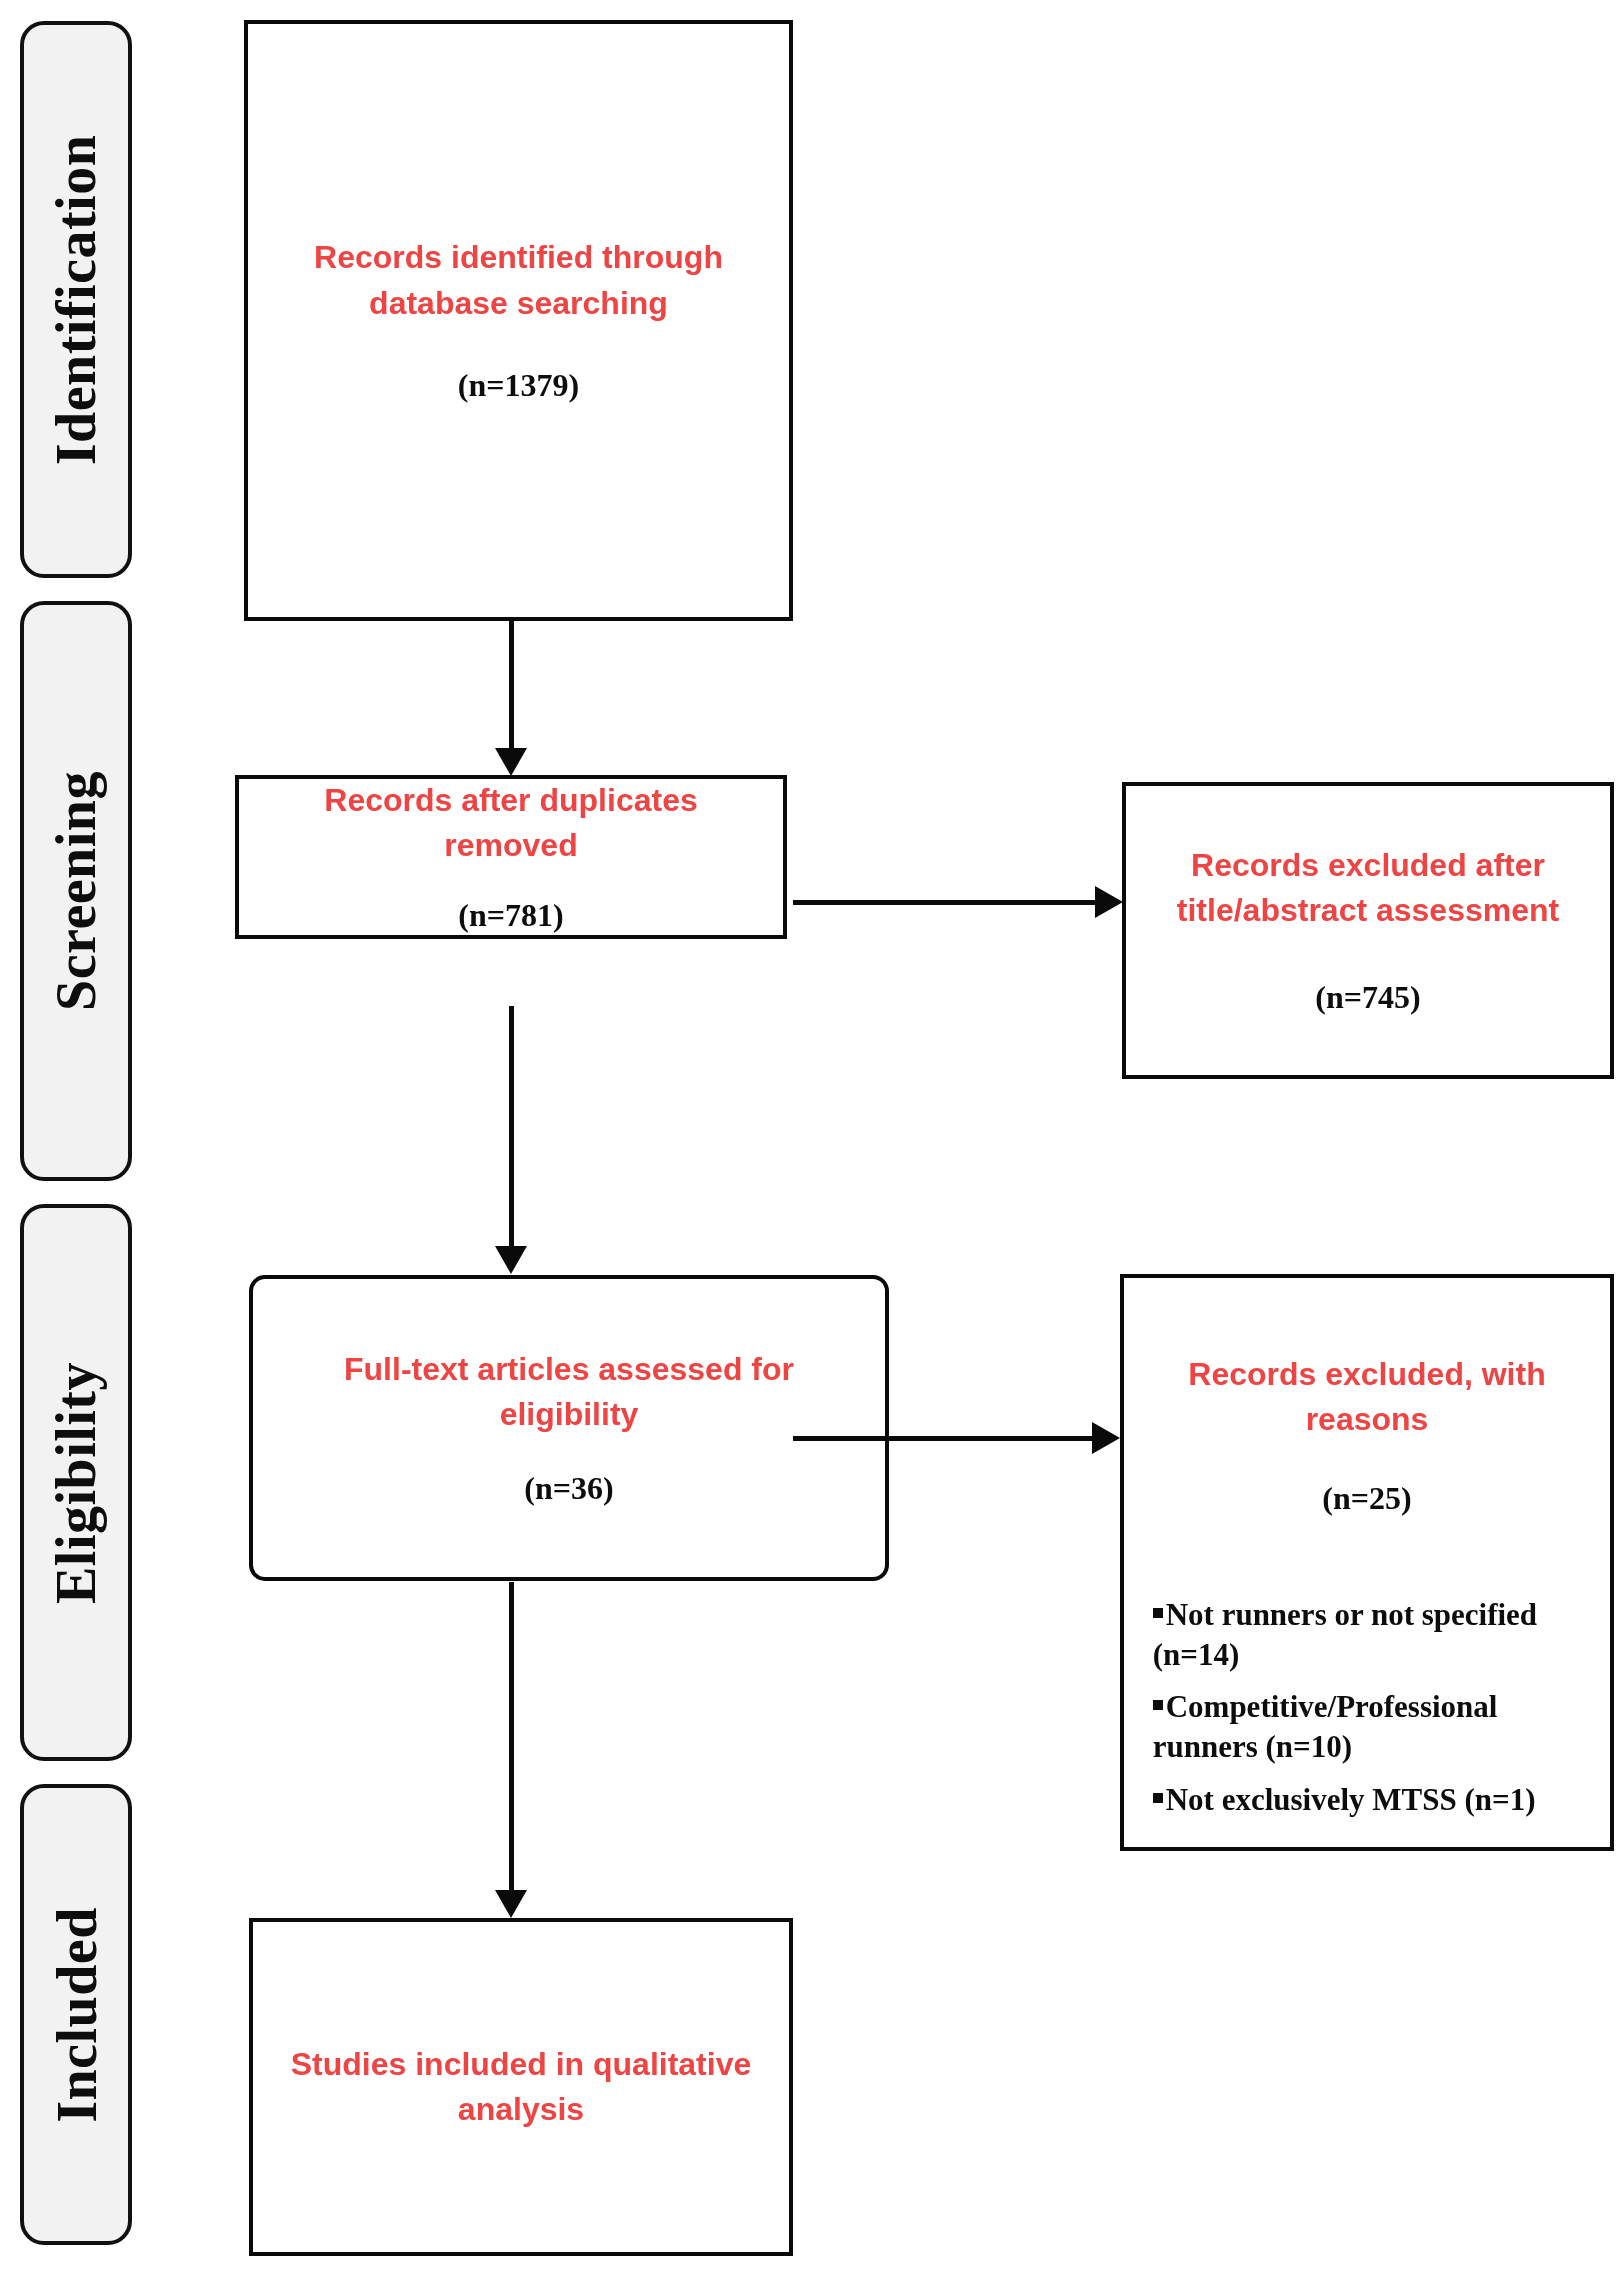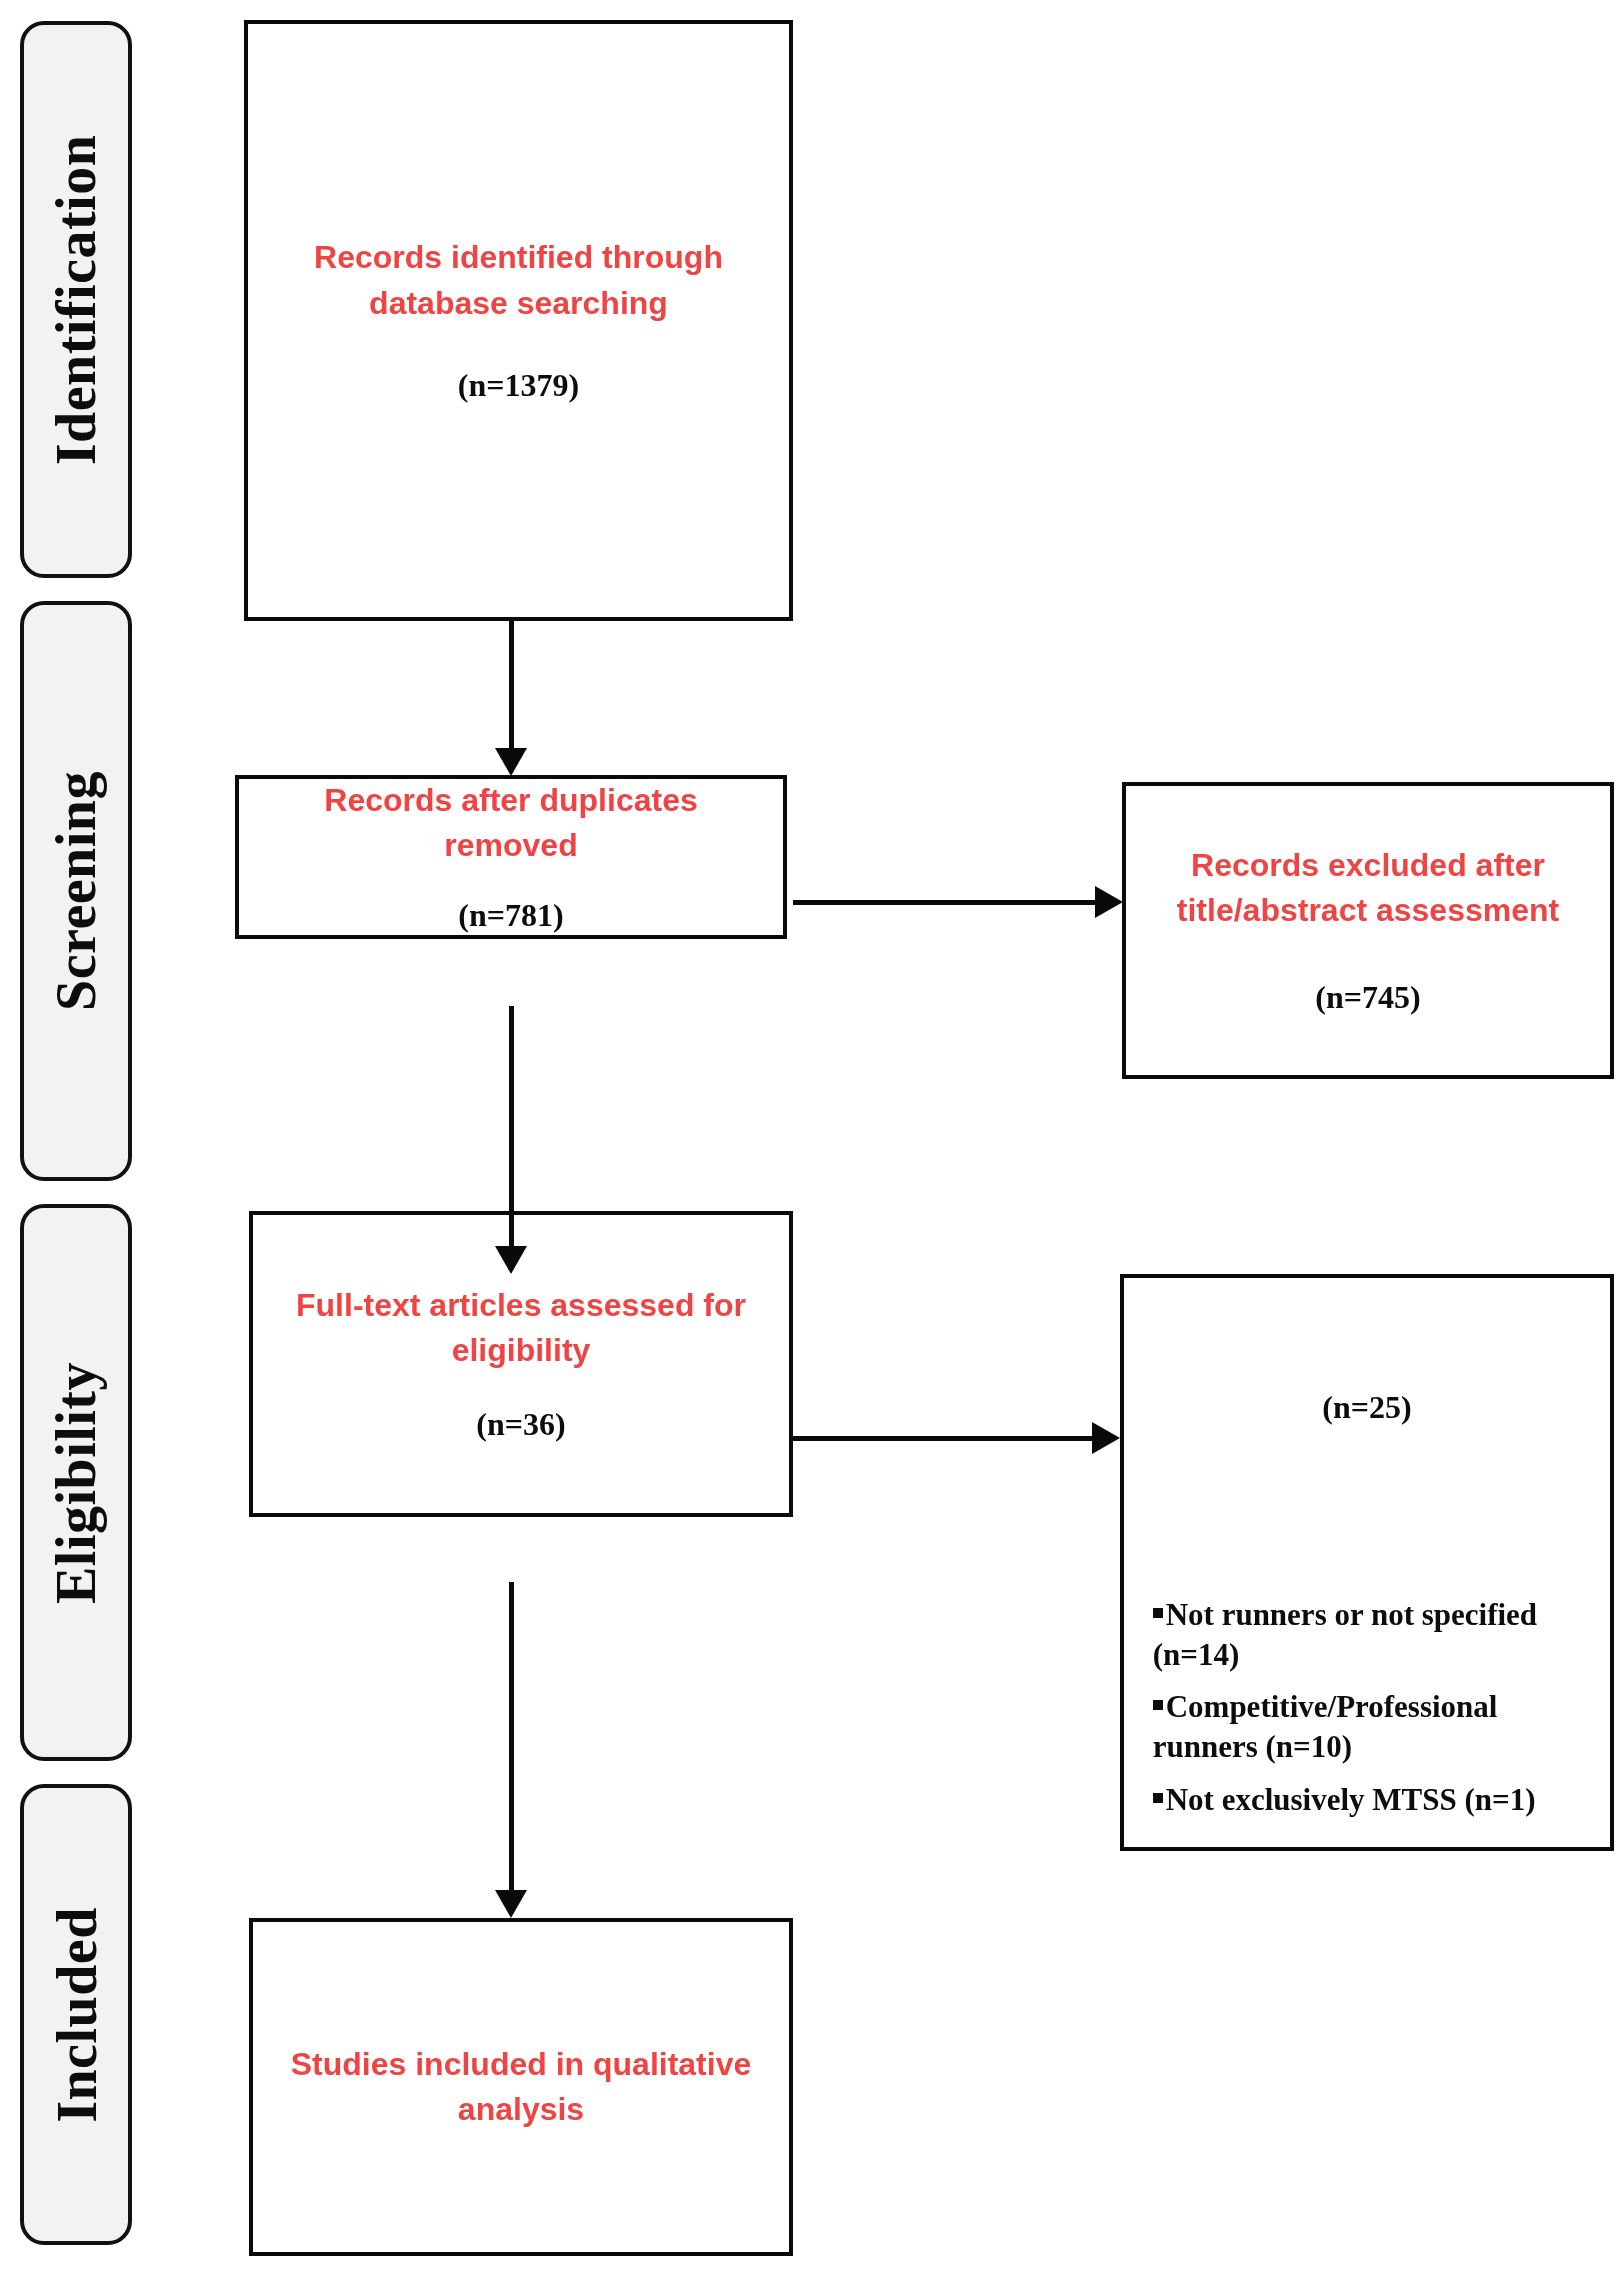--- a/index.html
+++ b/index.html
@@ -164,29 +164,30 @@
     </div>
   </div>
 
   <div class="flow-box" style="left:1122px; top:782px; width:492px; height:297px;">
     <div class="box-inner" style="padding:0 13px;">
       <div class="box-title">Records excluded after title/abstract assessment</div>
       <div class="box-count" style="margin-top:43px;">(n=745)</div>
     </div>
   </div>
 
-  <div class="flow-box" style="left:249px; top:1211px; width:544px; height:306px;">
+  <div class="flow-box" style="left:249px; top:1275px; width:640px; height:306px;border-radius:16px;">
     <div class="box-inner" style="padding:0 28px;">
       <div class="box-title">Full-text articles assessed for eligibility</div>
       <div class="box-count" style="margin-top:30px;">(n=36)</div>
     </div>
   </div>
 
   <div class="flow-box" style="left:1120px; top:1274px; width:494px; height:577px; justify-content:flex-start;">
     <div class="box-inner" style="padding:74px 33px 0 33px;">
+      <div class="box-title">Records excluded, with reasons</div>
       <div class="box-count" style="margin-top:35px;">(n=25)</div>
     </div>
 
     <div class="reasons">
       <div class="reason-item">
         <span class="bullet-sq"></span><span>Not runners or not specified (n=14)</span>
       </div>
       <div class="reason-item">
         <span class="bullet-sq"></span><span>Competitive/Professional runners (n=10)</span>
       </div>

